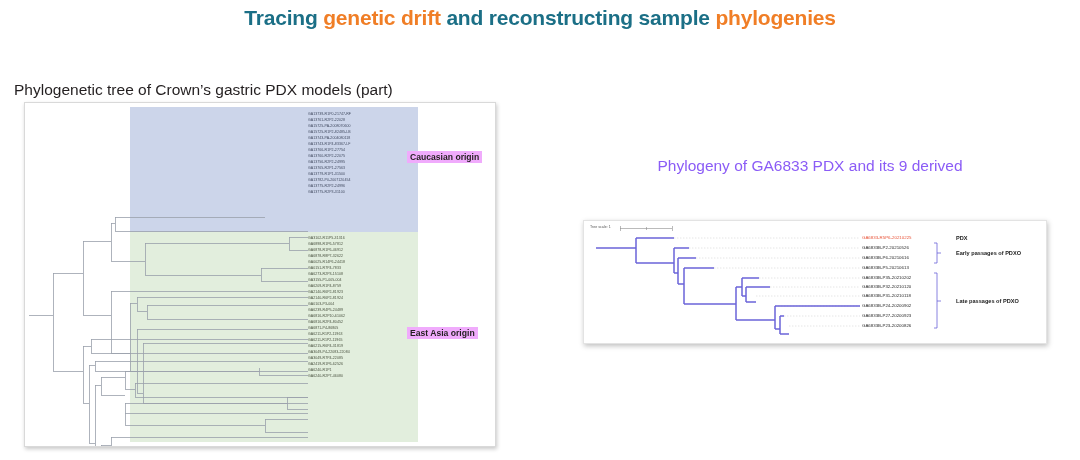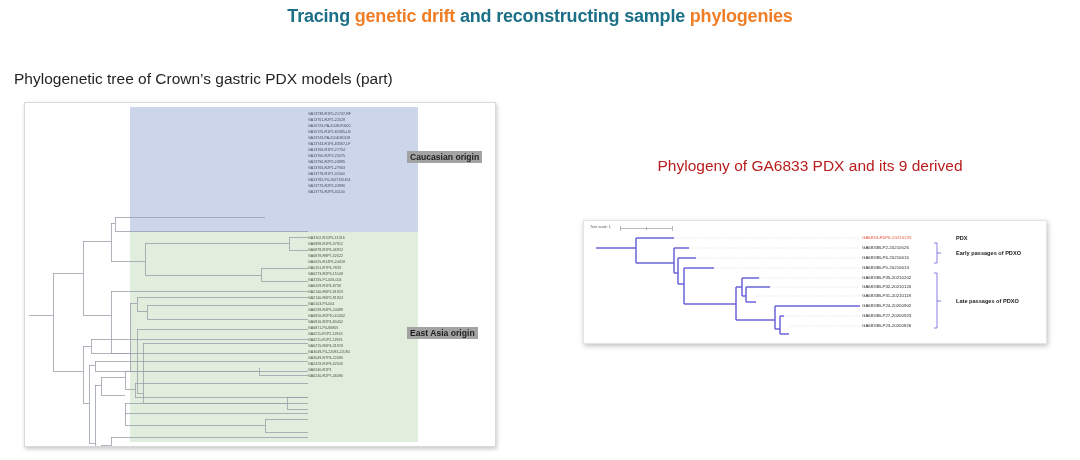--- a/index.html
+++ b/index.html
@@ -7,49 +7,49 @@
     width:1080px;height:460px;
     background:#ffffff;
     font-family:"Liberation Sans", sans-serif;
     overflow:hidden;
     position:relative;
   }
   
   #main-title{
     position:absolute;left:0;top:6px;width:1080px;
     text-align:center;
-    font-size:18px;font-weight:bold;
+    font-size:21px;font-weight:bold;
     letter-spacing:-.2px;
     white-space:nowrap;
   }
   #main-title .t-teal{color:#1b6f86;}
   #main-title .t-orange{color:#f07e26;}
 
   
   #left-panel{position:absolute;left:0;top:60px;width:540px;height:400px;}
   #left-subtitle{
-    position:absolute;left:14px;top:10px;
+    position:absolute;left:14px;top:21px;
     font-size:15.5px;color:#231f20;white-space:nowrap;
   }
   #left-figure{
     position:absolute;left:24px;top:42px;
     width:470px;height:343px;
     background:#ffffff;
     border:1px solid #d9d9d9;
     box-shadow:1px 2px 4px rgba(0,0,0,.22);
     overflow:hidden;
   }
   .clade-band{position:absolute;left:105px;width:288px;}
   #band-caucasian{top:4px;height:125px;background:#ccd5ea;}
   #band-eastasia{top:129px;height:210px;background:#e2eedd;}
 
   .clade-tag{
     position:absolute;
     font-size:8.6px;font-weight:bold;color:#231f20;
-    background:#a3a3a3;padding:1px 3px;
+    background:#f0abfc;padding:1px 3px;
     white-space:nowrap;
   }
   #tag-caucasian{left:382px;top:48px;}
   #tag-eastasia{left:382px;top:224px;}
 
   
   .leaf-col{position:absolute;left:283px;}
   .leaf{
     font-size:3.55px;
     line-height:6.0px;
@@ -64,21 +64,21 @@
   #leaf-col-east{top:132px;}
   #leaf-col-east .leaf{color:#4a5240;}
 
   
   .tree-svg{position:absolute;left:0;top:0;}
 
   
   #right-panel{position:absolute;left:540px;top:60px;width:540px;height:400px;}
   #right-subtitle{
     position:absolute;left:60px;top:95px;width:420px;
-    text-align:center;font-size:15.5px;color:#b91c1c;line-height:21px;
+    text-align:center;font-size:15.5px;color:#8b5cf6;line-height:21px;
   }
   #right-figure{
     position:absolute;left:43px;top:160px;
     width:462px;height:122px;
     background:#ffffff;
     border:1px solid #e3e3e3;
     box-shadow:1px 2px 5px rgba(0,0,0,.25);
     overflow:hidden;
   }
   #tree-scale-label{

